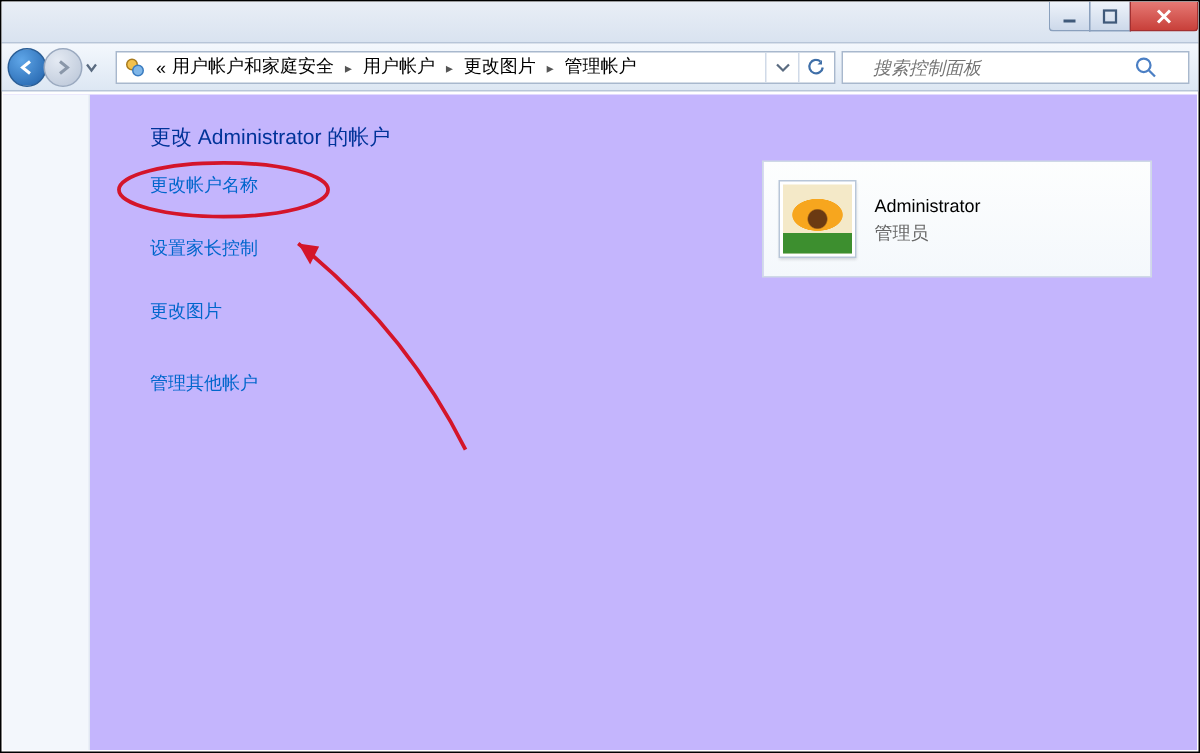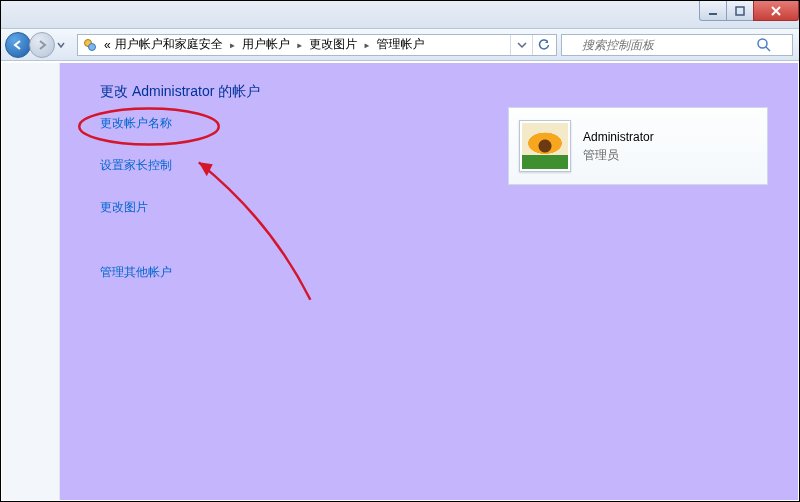--- a/index.html
+++ b/index.html
@@ -151,21 +151,21 @@
   .link-list {
     list-style:none;
     display:flex; flex-direction:column;
     gap: 25px;
   }
   .link-list li a {
     color: #0066cc;
     text-decoration: none;
     font-size: 12px;
   }
-  .link-list li.gap-above { margin-top: 23px; }
+  .link-list li.gap-above { margin-top: 6px; }
 
   .user-tile {
     position: absolute;
     top: 44px;
     right: 30px;
     width: 260px;
     height: 78px;
     border: 1px solid #cfd9e6;
     background: linear-gradient(to bottom, #fdfefe, #f4f8fc);
     display:flex;

